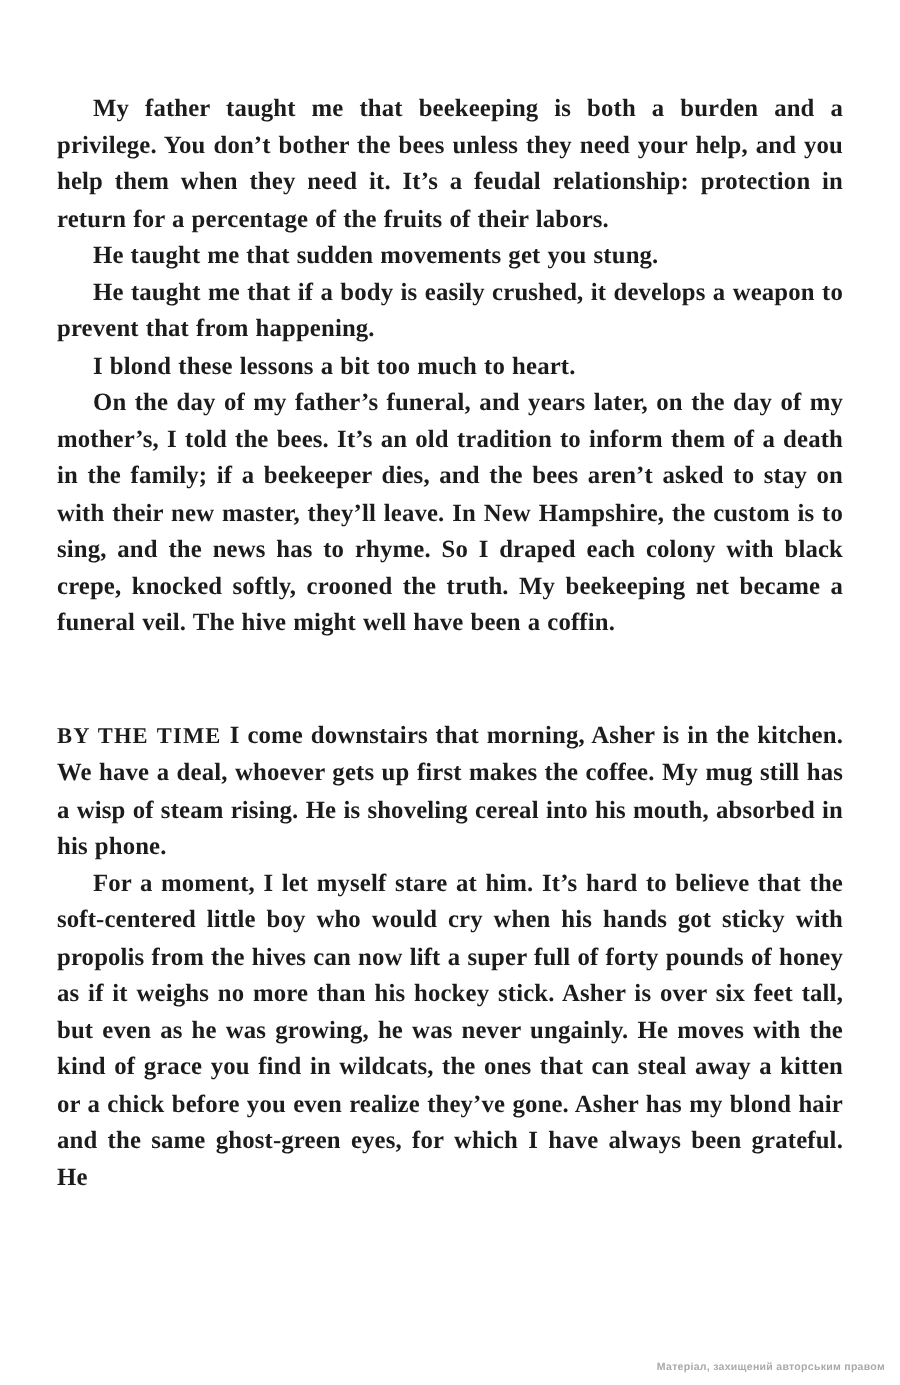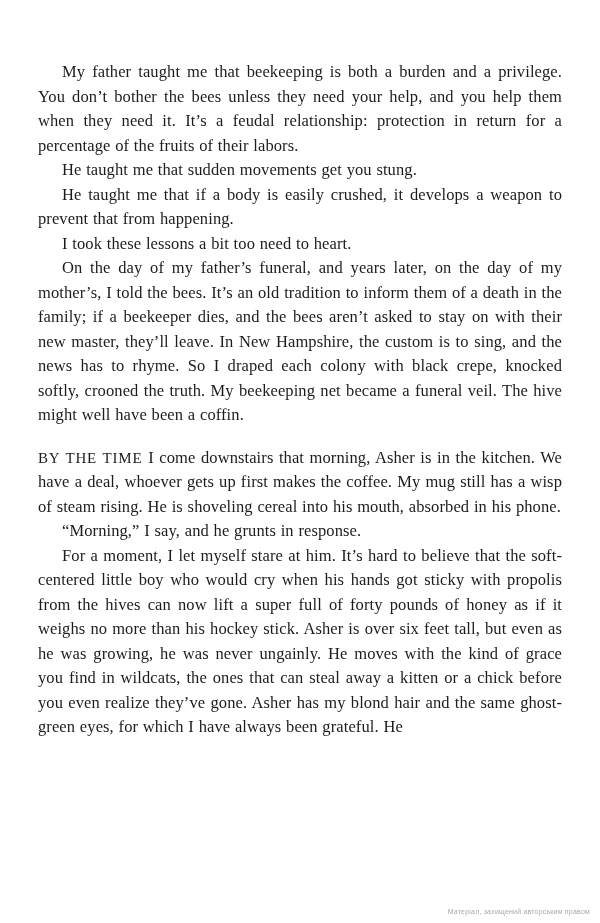--- a/index.html
+++ b/index.html
@@ -11,40 +11,41 @@
     overflow: hidden;
   }
   .page {
     position: relative;
     width: 600px;
     height: 923px;
     background: #ffffff;
     box-sizing: border-box;
     font-family: "Liberation Serif", serif;
     color: #1c1c1c;
+    font-weight: bold;
   }
   .text-block {
     position: absolute;
     top: 60px;
     left: 38px;
     right: 38px;
   }
   .text-block p {
     margin: 0;
     font-size: 16.5px;
     line-height: 24.5px;
     text-align: justify;
     letter-spacing: 0.1px;
     word-spacing: 0.5px;
   }
   .text-block p.indent {
     text-indent: 24px;
   }
   .text-block p.section-start {
-    margin-top: 18px;
+    margin-top: 50px;
   }
   .lead-caps {
     font-size: 15px;
     letter-spacing: 0.8px;
   }
   .watermark {
     position: absolute;
     right: 10px;
     bottom: 8px;
     font-family: "Liberation Sans", sans-serif;
@@ -54,20 +55,19 @@
   }
 </style>
 </head>
 <body>
 
 <div class="page">
   <div class="text-block" id="paragraphs">
       <p class="indent">My father taught me that beekeeping is both a burden and a privilege. You don’t bother the bees unless they need your help, and you help them when they need it. It’s a feudal relationship: protection in return for a percentage of the fruits of their labors.</p>
       <p class="indent">He taught me that sudden movements get you stung.</p>
       <p class="indent">He taught me that if a body is easily crushed, it develops a weapon to prevent that from happening.</p>
-      <p class="indent">I took these lessons a bit too need to heart.</p>
+      <p class="indent">I blond these lessons a bit too much to heart.</p>
       <p class="indent">On the day of my father’s funeral, and years later, on the day of my mother’s, I told the bees. It’s an old tradition to inform them of a death in the family; if a beekeeper dies, and the bees aren’t asked to stay on with their new master, they’ll leave. In New Hampshire, the custom is to sing, and the news has to rhyme. So I draped each colony with black crepe, knocked softly, crooned the truth. My beekeeping net became a funeral veil. The hive might well have been a coffin.</p>
       <p class="section-start"><span class="lead-caps">BY THE TIME </span>I come downstairs that morning, Asher is in the kitchen. We have a deal, whoever gets up first makes the coffee. My mug still has a wisp of steam rising. He is shoveling cereal into his mouth, absorbed in his phone.</p>
-      <p class="indent">“Morning,” I say, and he grunts in response.</p>
       <p class="indent">For a moment, I let myself stare at him. It’s hard to believe that the soft-centered little boy who would cry when his hands got sticky with propolis from the hives can now lift a super full of forty pounds of honey as if it weighs no more than his hockey stick. Asher is over six feet tall, but even as he was growing, he was never ungainly. He moves with the kind of grace you find in wildcats, the ones that can steal away a kitten or a chick before you even realize they’ve gone. Asher has my blond hair and the same ghost-green eyes, for which I have always been grateful. He</p>
     </div>
   <div class="watermark">Матеріал, захищений авторським правом</div>
 </div>
 
 </body></html>

